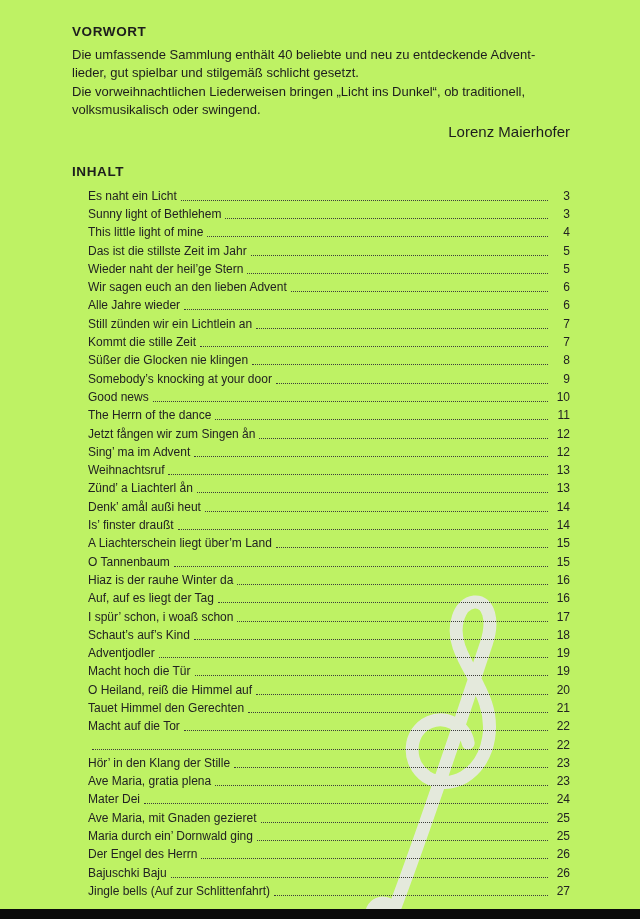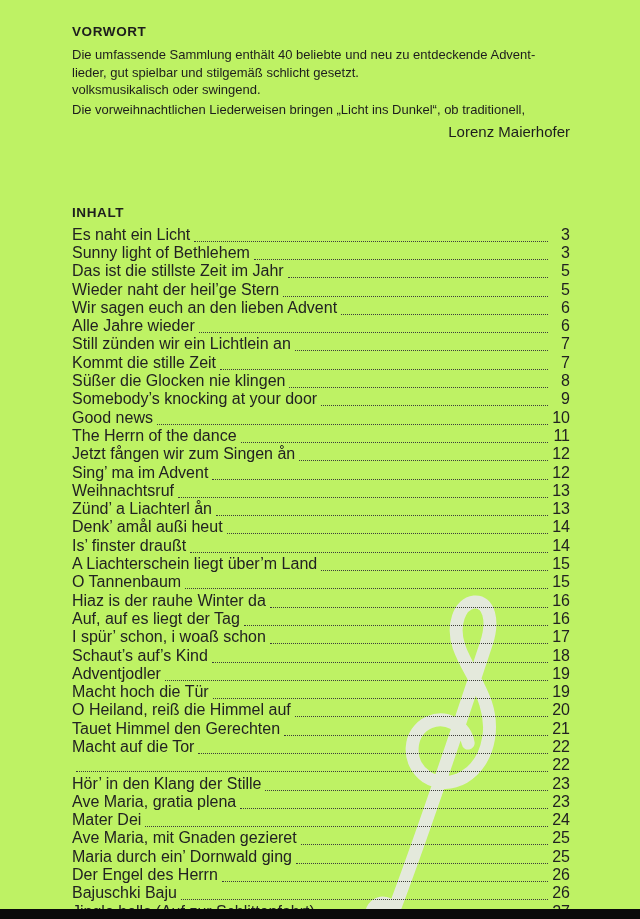--- a/index.html
+++ b/index.html
@@ -31,28 +31,29 @@
     font-size:13px;
     line-height:17.6px;
   }
   .para2{margin-top:2px;}
   .signature{
     font-size:15px;
     text-align:right;
     margin-top:5px;
   }
   .inhalt-heading{
-    margin-top:65px;
+    margin-top:24px;
     margin-bottom:5px;
   }
   .toc-row{
     display:flex;
     align-items:flex-end;
     height:18.3px;
-    font-size:16px;
+    font-size:12px;
+    margin-left:16px;
   }
   .toc-title{
     white-space:nowrap;
     color:#222;
   }
   .leader{
     flex:1;
     border-bottom:1.6px dotted #3c3c3c;
     margin:0 4px;
     transform:translateY(-2px);
@@ -91,38 +92,43 @@
     </svg>
   </div>
 
   <div class="content">
 
     <div class="section-heading">VORWORT</div>
 
     <div>
       <div class="vorwort-line">Die umfassende Sammlung enthält 40 beliebte und neu zu entdeckende Advent-</div>
       <div class="vorwort-line">lieder, gut spielbar und stilgemäß schlicht gesetzt.</div>
+      <div class="vorwort-line para2">Die vorweihnachtlichen Liederweisen bringen „Licht ins Dunkel“, ob traditionell,</div>
       <div class="vorwort-line">volksmusikalisch oder swingend.</div>
-      <div class="vorwort-line para2">Die vorweihnachtlichen Liederweisen bringen „Licht ins Dunkel“, ob traditionell,</div>
     </div>
 
     <div class="signature">Lorenz Maierhofer</div>
 
     <div class="section-heading inhalt-heading">INHALT</div>
 
     <div>
         <div class="toc-row">
           <span class="toc-title">Es naht ein Licht</span>
           <span class="leader"></span>
           <span class="toc-page">3</span>
         </div>
         <div class="toc-row">
           <span class="toc-title">Sunny light of Bethlehem</span>
           <span class="leader"></span>
           <span class="toc-page">3</span>
+        </div>
+        <div class="toc-row">
+          <span class="toc-title">This little light of mine</span>
+          <span class="leader"></span>
+          <span class="toc-page">4</span>
         </div>
         <div class="toc-row">
           <span class="toc-title">Das ist die stillste Zeit im Jahr</span>
           <span class="leader"></span>
           <span class="toc-page">5</span>
         </div>
         <div class="toc-row">
           <span class="toc-title">Wieder naht der heil’ge Stern</span>
           <span class="leader"></span>
           <span class="toc-page">5</span>

